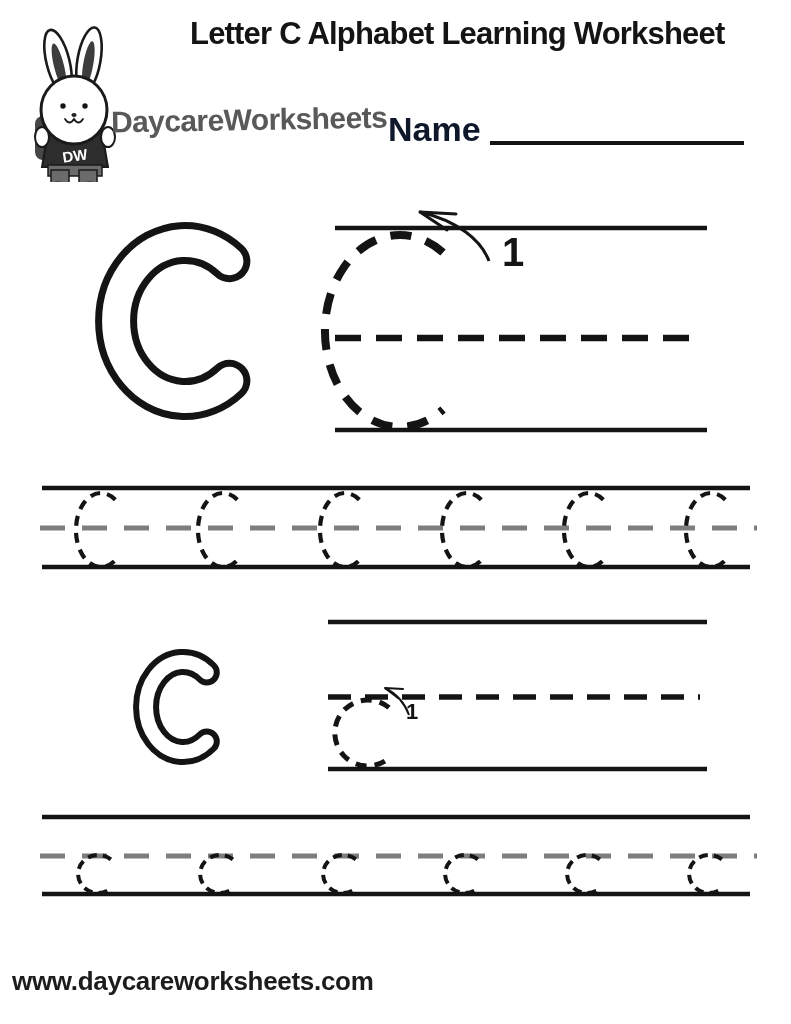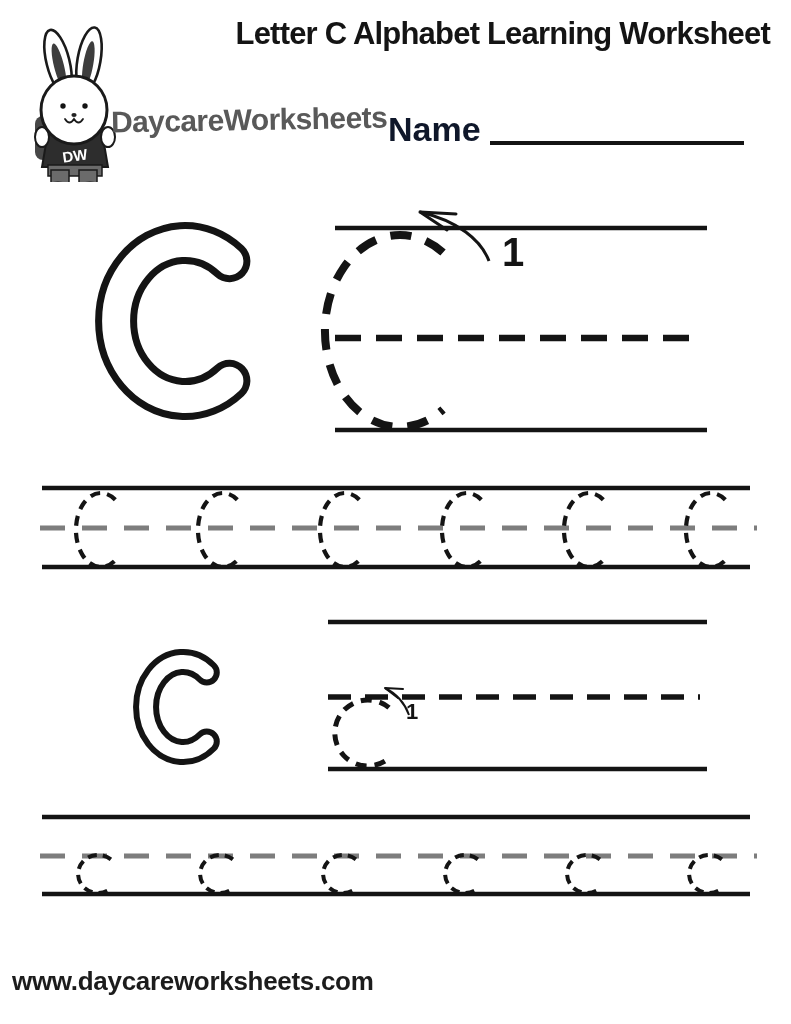--- a/index.html
+++ b/index.html
@@ -3,21 +3,21 @@
 <meta charset="utf-8">
 <style>
   html,body{margin:0;padding:0;background:#e8e8e8;}
   .page{
     position:relative;width:791px;height:1024px;background:#ffffff;
     font-family:"Liberation Sans",sans-serif;overflow:hidden;margin:0 auto;
     color:#111;
   }
   .abs{position:absolute;}
   .title{
-    left:190px;top:16px;width:580px;text-align:right;
+    left:190px;top:16px;width:580px;text-align:left;
     font-size:31px;font-weight:bold;letter-spacing:-0.8px;color:#141414;
   }
   .brand-text{
     left:111px;top:103px;font-size:30px;font-weight:bold;
     letter-spacing:-0.6px;color:#595959;transform:rotate(-1deg);
   }
   .name-label{
     left:388px;top:110px;font-size:34px;font-weight:600;color:#0f172a;
   }
   .name-line{

